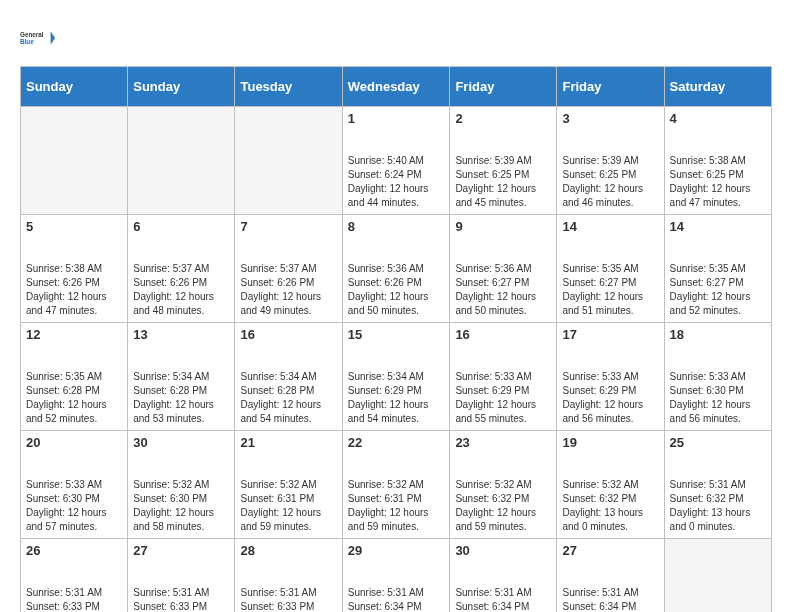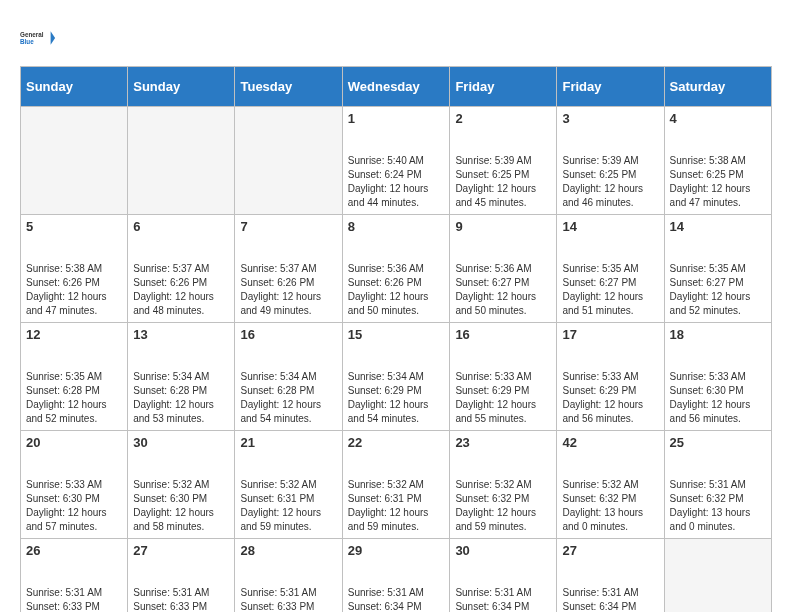--- a/index.html
+++ b/index.html
@@ -278,21 +278,21 @@
 and 59 minutes.</div>
         </td>
         <td>
           <div class="day-number">23</div>
           <div class="day-info" style="white-space: pre-line;">Sunrise: 5:32 AM
 Sunset: 6:32 PM
 Daylight: 12 hours
 and 59 minutes.</div>
         </td>
         <td>
-          <div class="day-number">42</div>
+          <div class="day-number">19</div>
           <div class="day-info" style="white-space: pre-line;">Sunrise: 5:32 AM
 Sunset: 6:32 PM
 Daylight: 13 hours
 and 0 minutes.</div>
         </td>
         <td>
           <div class="day-number">25</div>
           <div class="day-info" style="white-space: pre-line;">Sunrise: 5:31 AM
 Sunset: 6:32 PM
 Daylight: 13 hours

